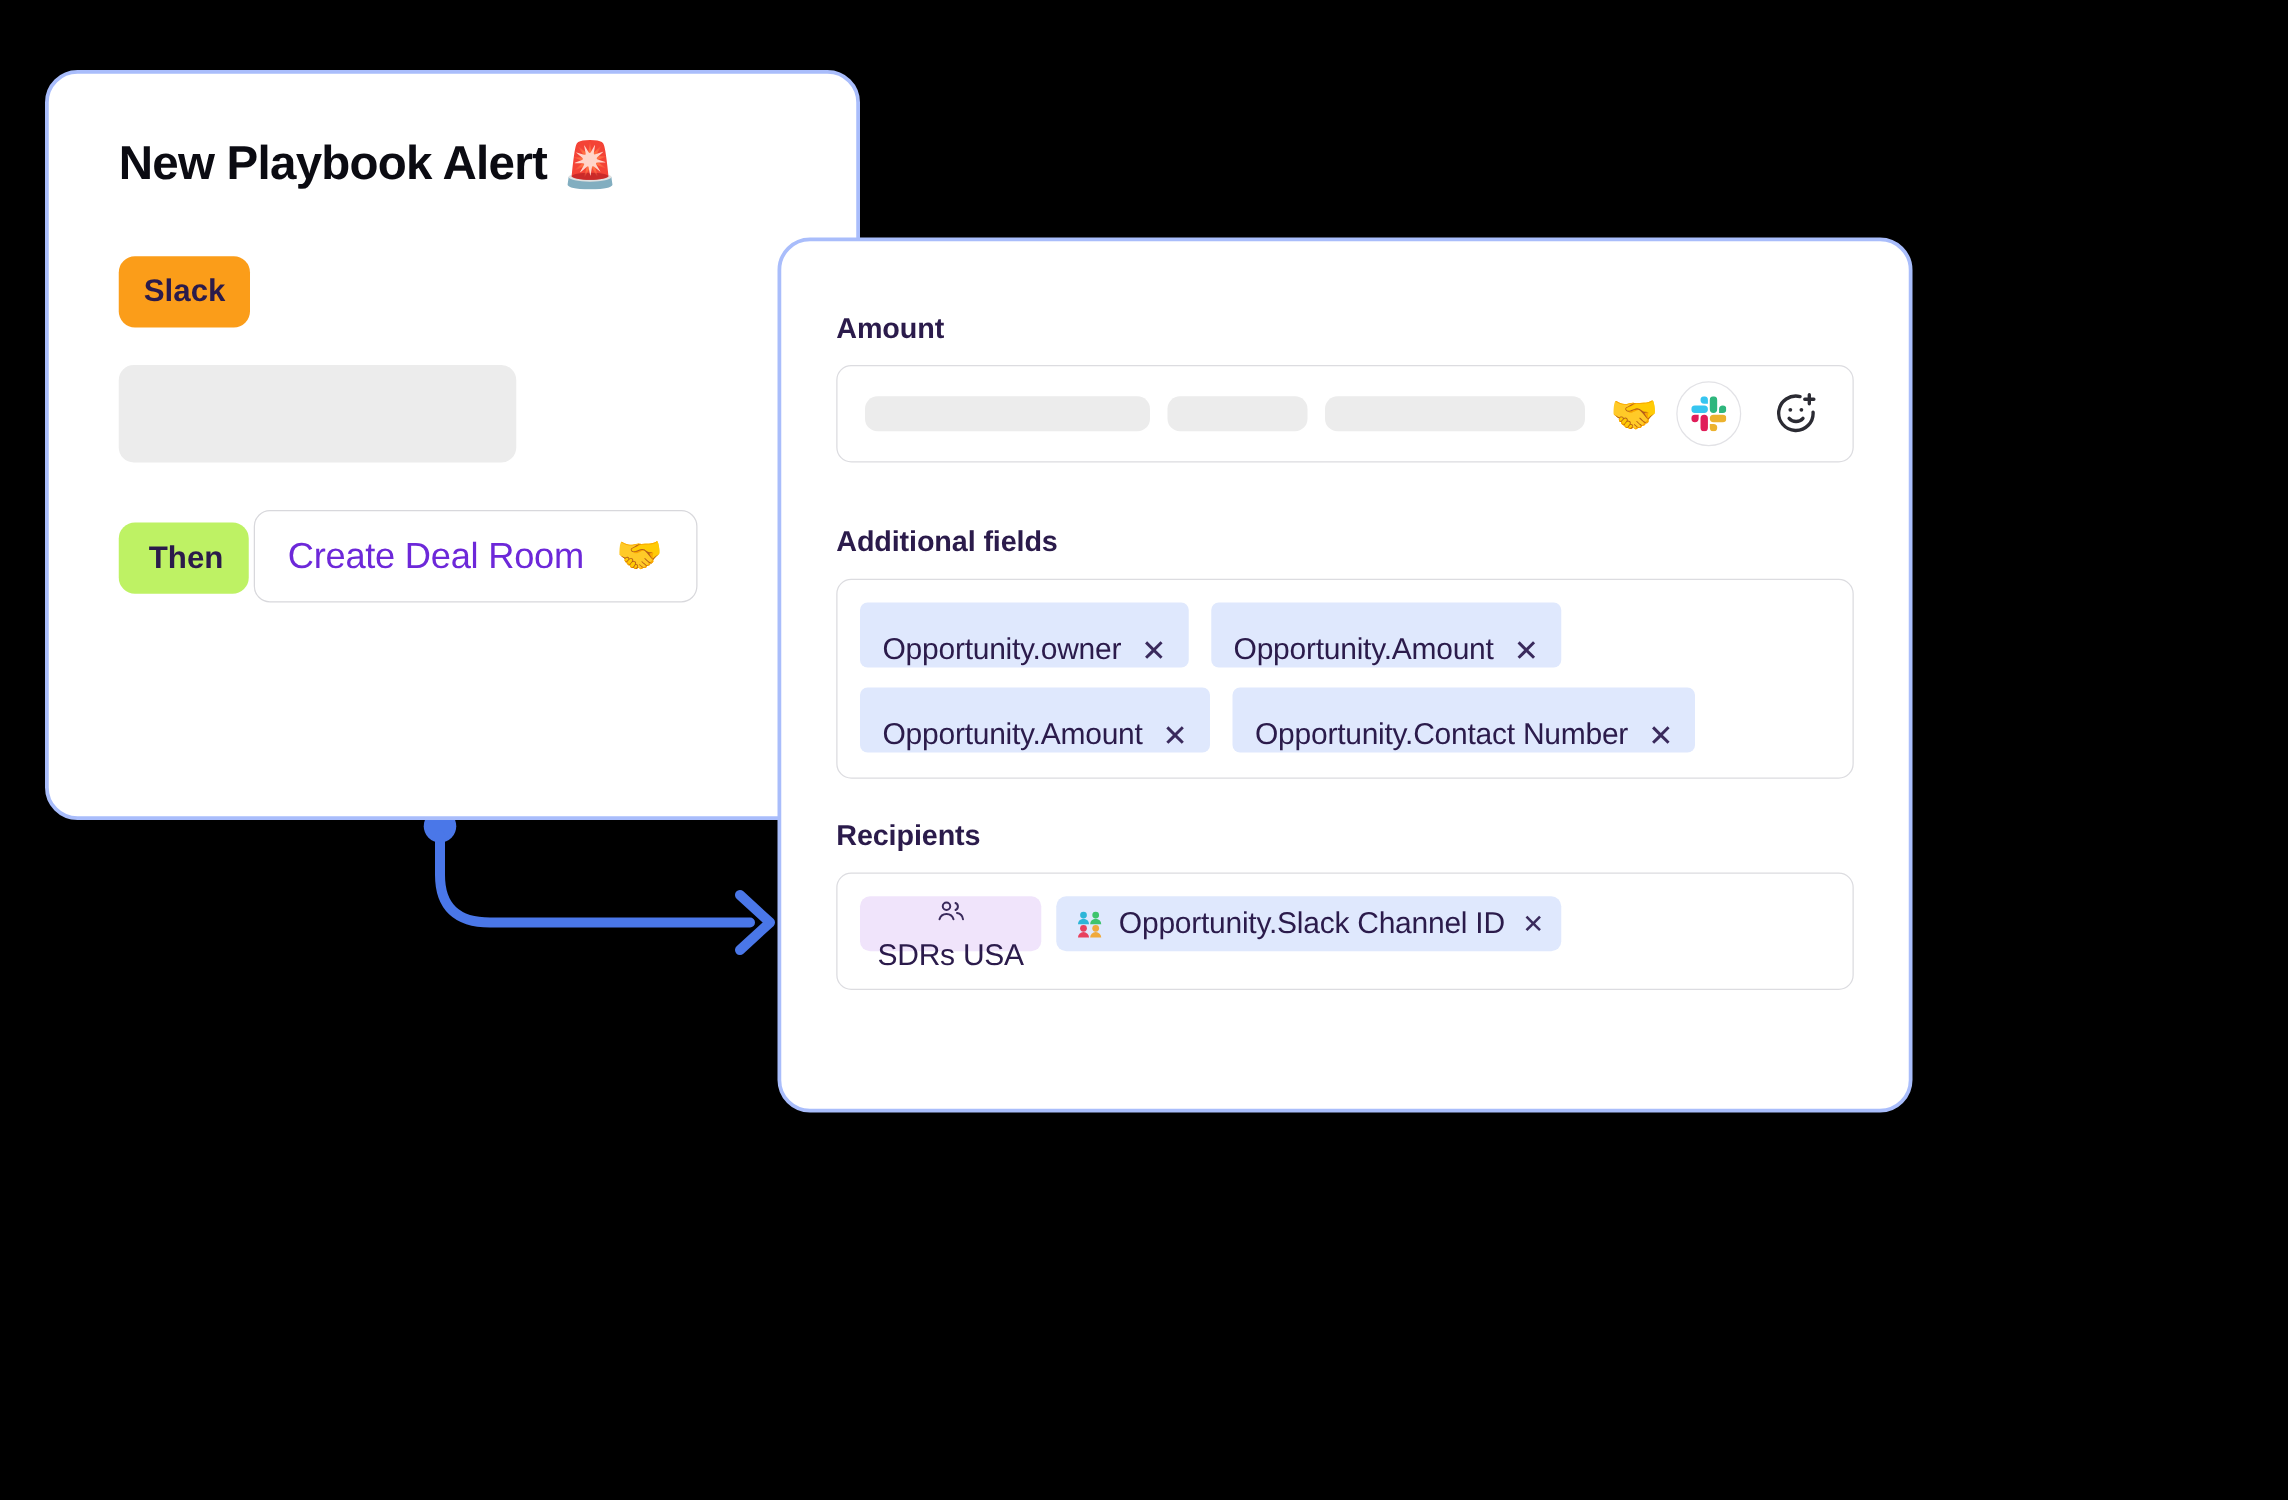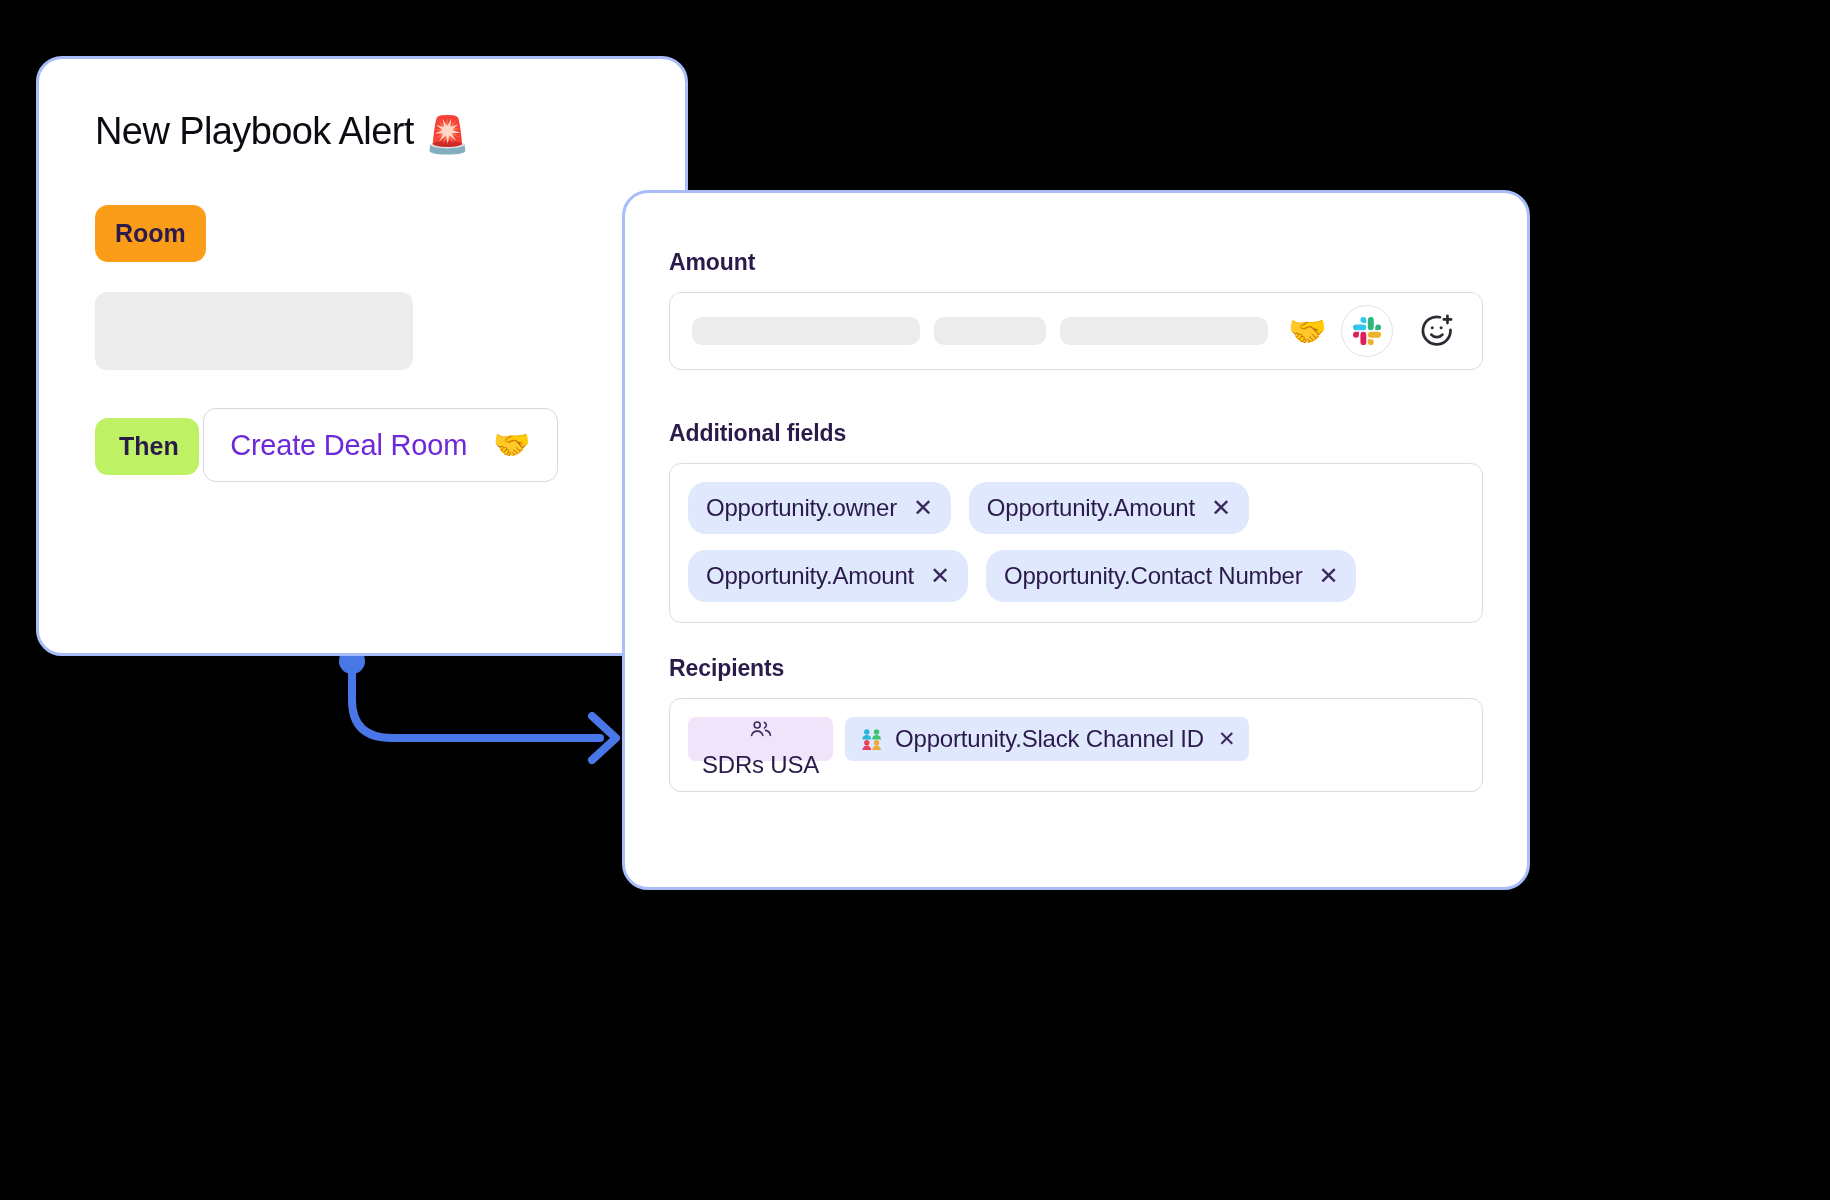--- a/index.html
+++ b/index.html
@@ -37,26 +37,26 @@
     height: 600px;
     background: #ffffff;
     border: 3px solid #a9bdfb;
     border-radius: 26px;
     z-index: 3;
     padding: 52px 56px 0 56px;
   }
 
   #playbook-title {
     font-size: 38px;
-    font-weight: 400;
+    font-weight: 700;
     color: #0b0b12;
     letter-spacing: -0.6px;
     line-height: 1.1;
     display: flex;
-    align-items: flex-end;
+    align-items: center;
     gap: 12px;
     white-space: nowrap;
   }
   #playbook-title .emoji { font-size: 36px; line-height: 1; }
 
   .pill {
     display: inline-flex;
     align-items: center;
     justify-content: center;
     border-radius: 13px;
@@ -159,24 +159,24 @@
   #additional-box {
     margin-top: 16px;
     padding: 18px 18px 20px 18px;
     display: flex;
     flex-wrap: wrap;
     gap: 16px 18px;
     align-content: flex-start;
   }
   .tag {
     display: inline-flex;
-    align-items: center;
+    align-items: flex-end;
     gap: 16px;
     background: #dfe8fd;
-    border-radius: 18px;
+    border-radius: 6px;
     padding: 0 18px;
     height: 52px;
     font-size: 24px;
     color: #2b1b4b;
     letter-spacing: -0.2px;
     white-space: nowrap;
   }
   .tag .x {
     font-size: 24px;
     color: #3a2a5c;
@@ -223,21 +223,21 @@
     <path d="M592,716 L616,738 L592,760" fill="none" stroke="#4a77e8" stroke-width="8" stroke-linecap="round" stroke-linejoin="round"></path>
   </svg>
 
   <div id="left-card">
 
     <div id="playbook-title">
       <span>New Playbook Alert</span>
       <span class="emoji">🚨</span>
     </div>
 
-    <div class="pill when">Room</div>
+    <div class="pill when">Slack</div>
 
     <div id="when-placeholder"></div>
 
     <div class="pill then">Then</div>
 
     <div id="then-action">
       <span class="label">Create Deal Room</span>
       <span class="emoji">🤝</span>
     </div>
 

